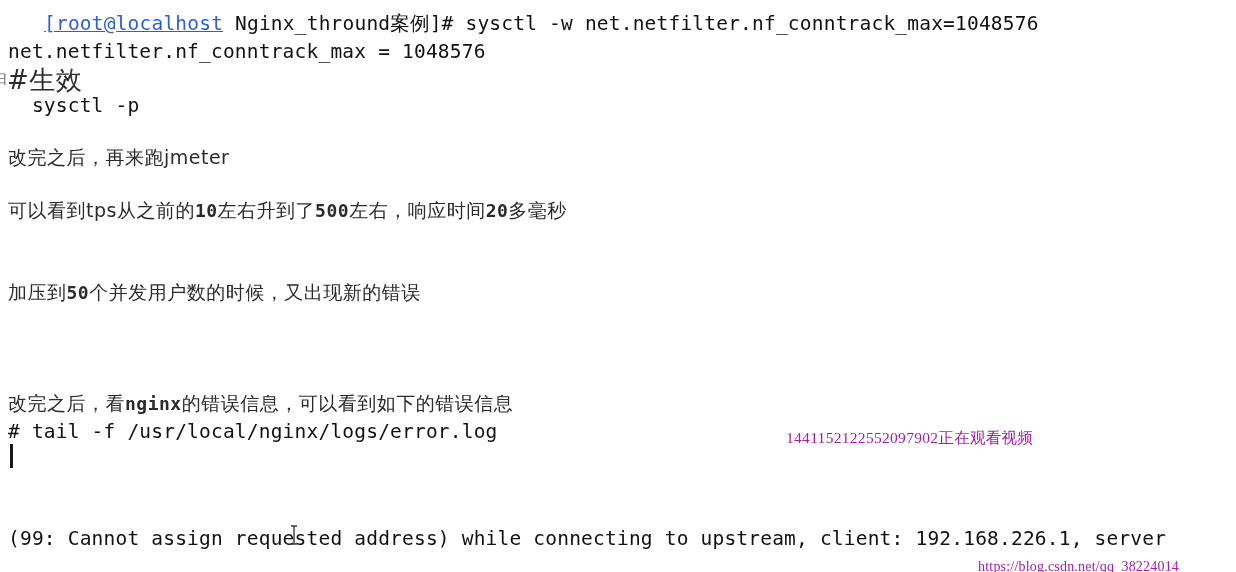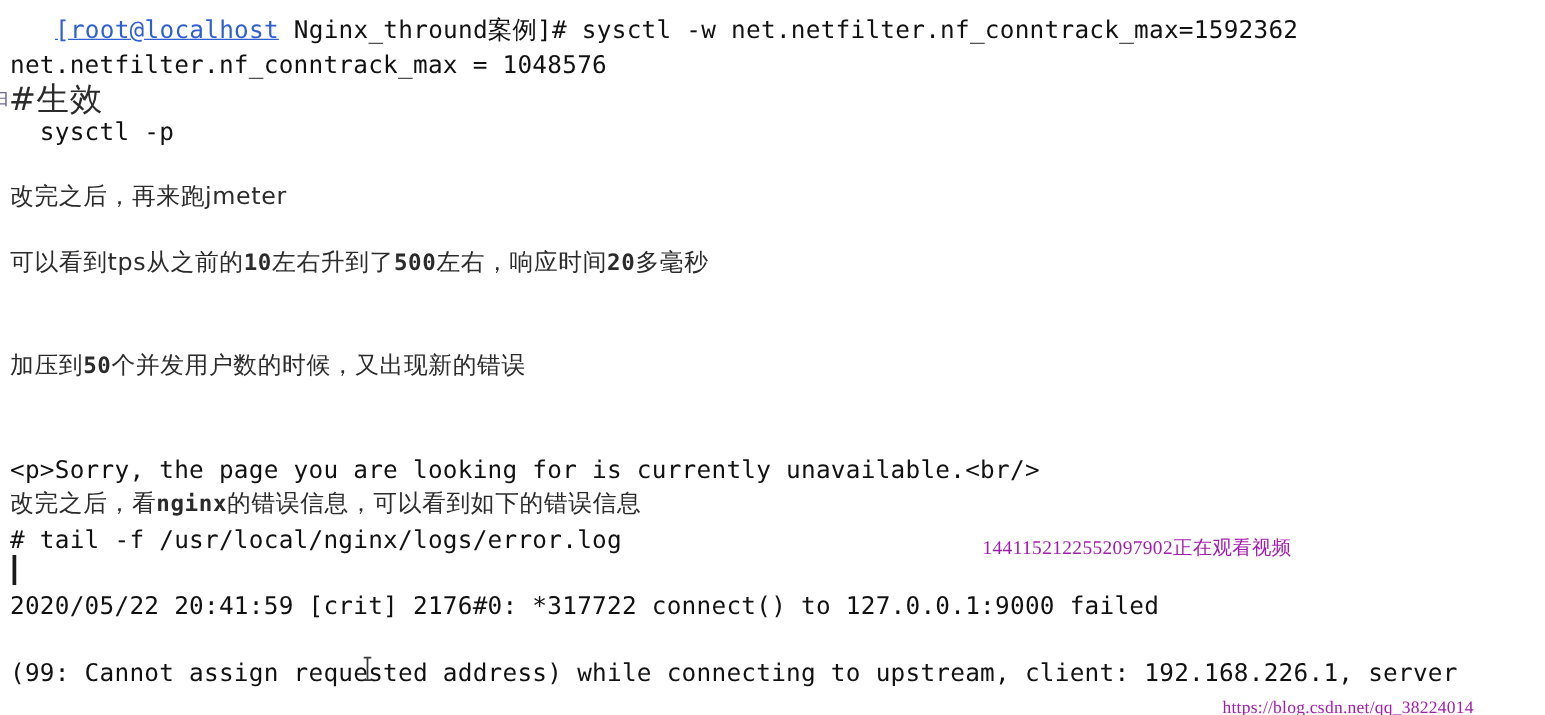--- a/index.html
+++ b/index.html
@@ -79,45 +79,43 @@
     font-size: 16px;
     color: #6b6b8a;
     white-space: pre;
   }
 </style>
 </head>
 <body>
 
 <div id="page">
 
-  <div class="line mono" style="left:8px; top:14px;"><span class="link">[root@localhost</span><span> Nginx_thround案例]# sysctl -w net.netfilter.nf_conntrack_max=1592362</span></div>
+  <div class="line mono" style="left:8px; top:14px;"><span class="link">[root@localhost</span><span> Nginx_thround案例]# sysctl -w net.netfilter.nf_conntrack_max=1048576</span></div>
 
   <div class="line mono" style="left:8px; top:42px;">net.netfilter.nf_conntrack_max = 1048576</div>
 
   <div class="edge-glyph" style="left:-9px; top:68px;">由</div>
 
   <div class="line cjk" style="left:7px; top:67px; font-size:26px;">#生效</div>
 
   <div class="line mono" style="left:8px; top:96px;">  sysctl -p</div>
 
   <div class="line cjk" style="left:8px; top:148px;"><span>改完之后，再来跑jmeter</span></div>
 
   <div class="line cjk" style="left:8px; top:201px;"><span>可以看到tps从之前的</span><span class="lat">10</span><span>左右升到了</span><span class="lat">500</span><span>左右，响应时间</span><span class="lat">20</span><span>多毫秒</span></div>
 
   <div class="line cjk" style="left:8px; top:283px;"><span>加压到</span><span class="lat">50</span><span>个并发用户数的时候，又出现新的错误</span></div>
 
-  <div class="line mono" style="left:8px; top:366px;">&lt;p&gt;Sorry, the page you are looking for is currently unavailable.&lt;br/&gt;</div>
 
   <div class="line cjk" style="left:8px; top:394px;"><span>改完之后，看</span><span class="lat">nginx</span><span>的错误信息，可以看到如下的错误信息</span></div>
 
   <div class="line mono" style="left:8px; top:422px;"># tail -f /usr/local/nginx/logs/error.log</div>
 
   <div class="caret" style="left:10px; top:444px; height:24px;"></div>
 
-  <div class="line mono" style="left:8px; top:475px;">2020/05/22 20:41:59 [crit] 2176#0: *317722 connect() to 127.0.0.1:9000 failed</div>
 
   <div class="line mono" style="left:8px; top:529px;">(99: Cannot assign requested address) while connecting to upstream, client: 192.168.226.1, server</div>
 
   <svg style="position:absolute; left:288px; top:524px; width:12px; height:22px;" viewBox="0 0 12 22">
     <path d="M3 2 H9 M6 2 V20 M3 20 H9" stroke="#3a3a3a" stroke-width="1.4" fill="none"></path>
   </svg>
 
   <div class="watermark wm-center" style="left:786px; top:428px;">1441152122552097902正在观看视频</div>
   <div class="watermark wm-corner" style="left:978px; top:546px;margin-top:13px;">https://blog.csdn.net/qq_38224014</div>
 

